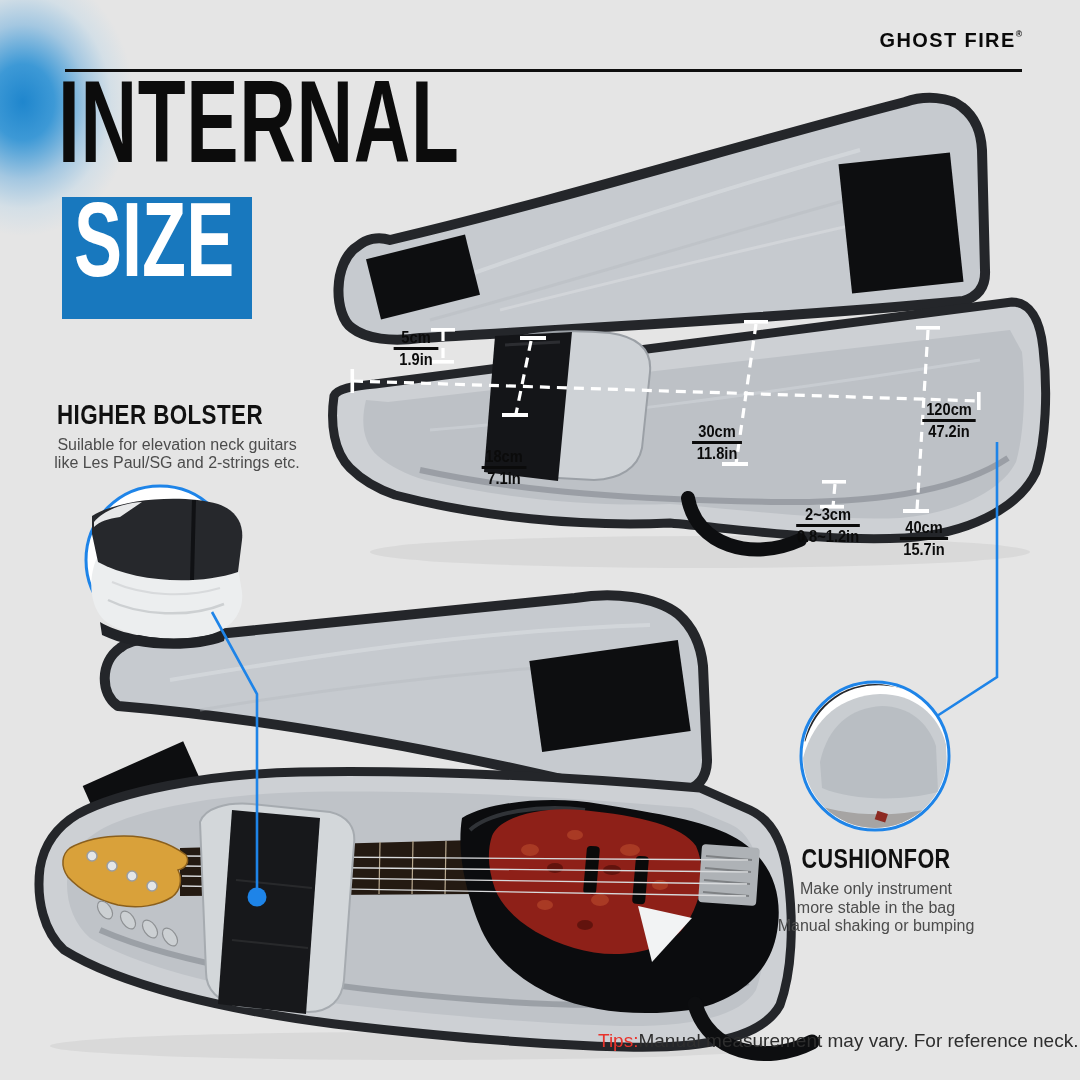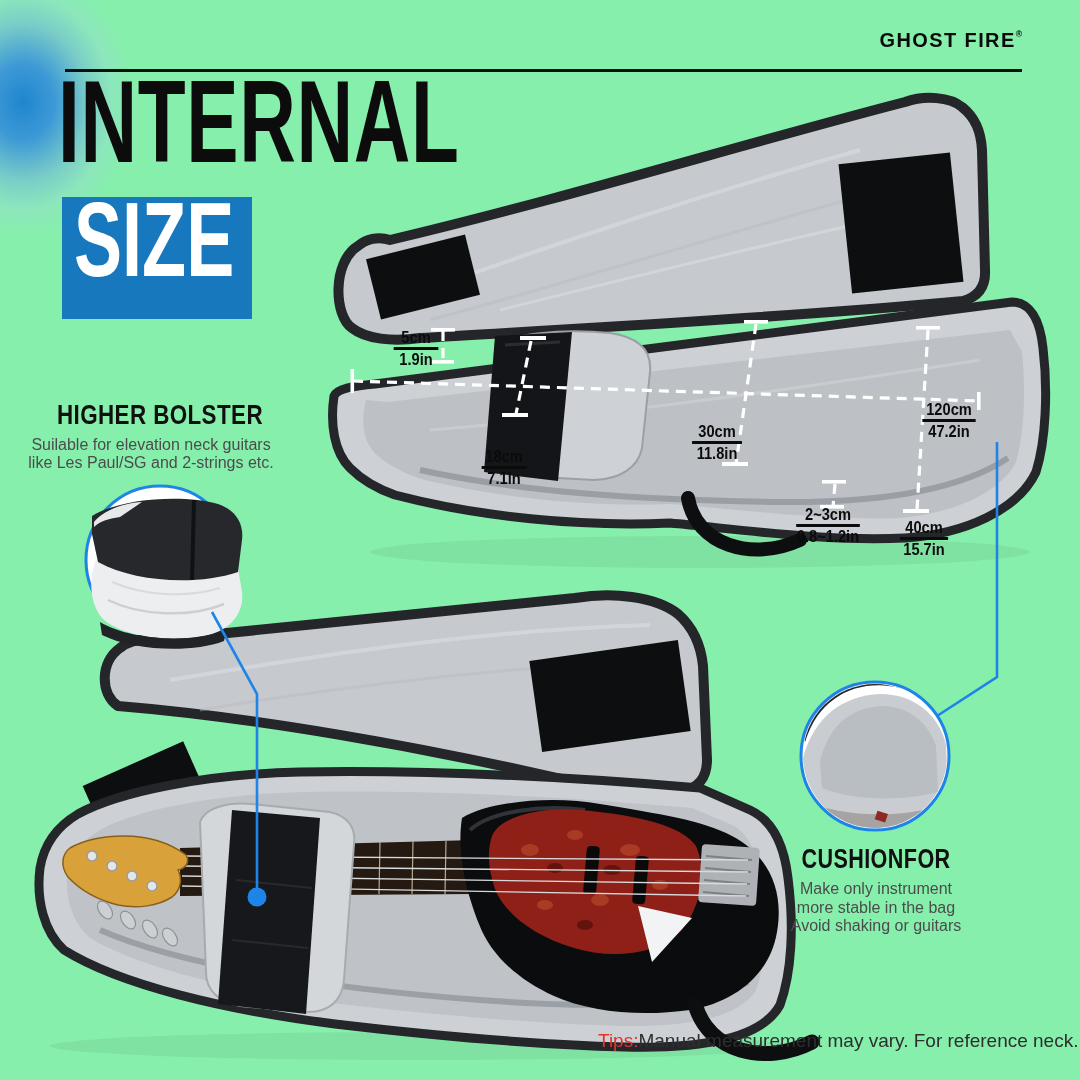--- a/index.html
+++ b/index.html
@@ -1,16 +1,16 @@
 <!DOCTYPE html>
 <html><head>
 <meta charset="utf-8">
 <style>
   html,body{margin:0;padding:0;background:#ffffff;}
-  .canvas{position:relative;width:1080px;height:1080px;background:#86efac;overflow:hidden;
+  .canvas{position:relative;width:1080px;height:1080px;background:#e5e5e5;overflow:hidden;
           font-family:"Liberation Sans",sans-serif;}
   .glow{position:absolute;left:-120px;top:-70px;width:340px;height:430px;z-index:0;
         background:radial-gradient(closest-side at 42% 40%,#1f86cd 0%,#3d99d6 22%,rgba(110,175,222,.55) 45%,rgba(160,205,235,.25) 62%,rgba(255,255,255,0) 78%);}
   .artwork{position:absolute;left:0;top:0;z-index:1;}
 
   .logo{position:absolute;right:58px;top:28px;z-index:5;font-size:21px;font-weight:bold;
         letter-spacing:1.5px;color:#0a0a0a;transform:scaleX(.95);transform-origin:right top;white-space:nowrap;}
   .logo .reg{font-size:9px;vertical-align:10px;letter-spacing:0;}
   .rule{position:absolute;left:65px;top:69px;width:957px;height:3px;background:#0f0f0f;z-index:5;}
 
@@ -26,21 +26,21 @@
   .meas .in{display:block;font-size:17px;line-height:15px;padding-top:2px;}
   .m0{left:390px;top:330px;width:52px;}
   .m1{left:478px;top:449px;width:52px;}
   .m2{left:688px;top:424px;width:58px;}
   .m3{left:918px;top:402px;width:62px;}
   .m4{left:791px;top:507px;width:74px;}
   .m5{left:896px;top:520px;width:56px;}
 
   .hb-title{position:absolute;left:57px;top:399px;z-index:5;font-size:28px;font-weight:bold;color:#101010;
             transform:scaleX(.8);transform-origin:left top;white-space:nowrap;letter-spacing:.5px;}
-  .hb-desc{position:absolute;left:6px;top:436px;width:290px;z-index:5;text-align:center;
+  .hb-desc{position:absolute;left:32px;top:436px;width:290px;z-index:5;text-align:center;
            font-size:16px;line-height:17.5px;color:#4c4c4c;}
   .cu-title{position:absolute;left:756px;top:844px;width:240px;z-index:5;text-align:center;font-size:27px;
             font-weight:bold;color:#101010;transform:scaleX(.8);transform-origin:center top;white-space:nowrap;letter-spacing:.5px;}
   .cu-desc{position:absolute;left:746px;top:880px;width:260px;z-index:5;text-align:center;
            font-size:16px;line-height:18.5px;color:#4c4c4c;}
 
   .tips{position:absolute;left:598px;top:1030px;z-index:5;font-size:19px;color:#2e2e2e;white-space:nowrap;}
   .tips .tips-label{color:#e8332c;}
 </style>
 </head>
@@ -278,19 +278,19 @@
   <div class="hb-title">HIGHER BOLSTER</div>
   <div class="hb-desc">
     <span>Suilable for elevation neck guitars</span><br>
     <span>like Les Paul/SG and 2-strings etc.</span>
   </div>
 
   <div class="cu-title">CUSHIONFOR</div>
   <div class="cu-desc">
     <span>Make only instrument</span><br>
     <span>more stable in the bag</span><br>
-    <span>Avoid shaking or guitars</span>
+    <span>Manual shaking or bumping</span>
   </div>
 
   <div class="tips">
     <span class="tips-label">Tips:</span><span>Manual measurement may vary. For reference neck.</span>
   </div>
 </div>
 
 </body></html>

